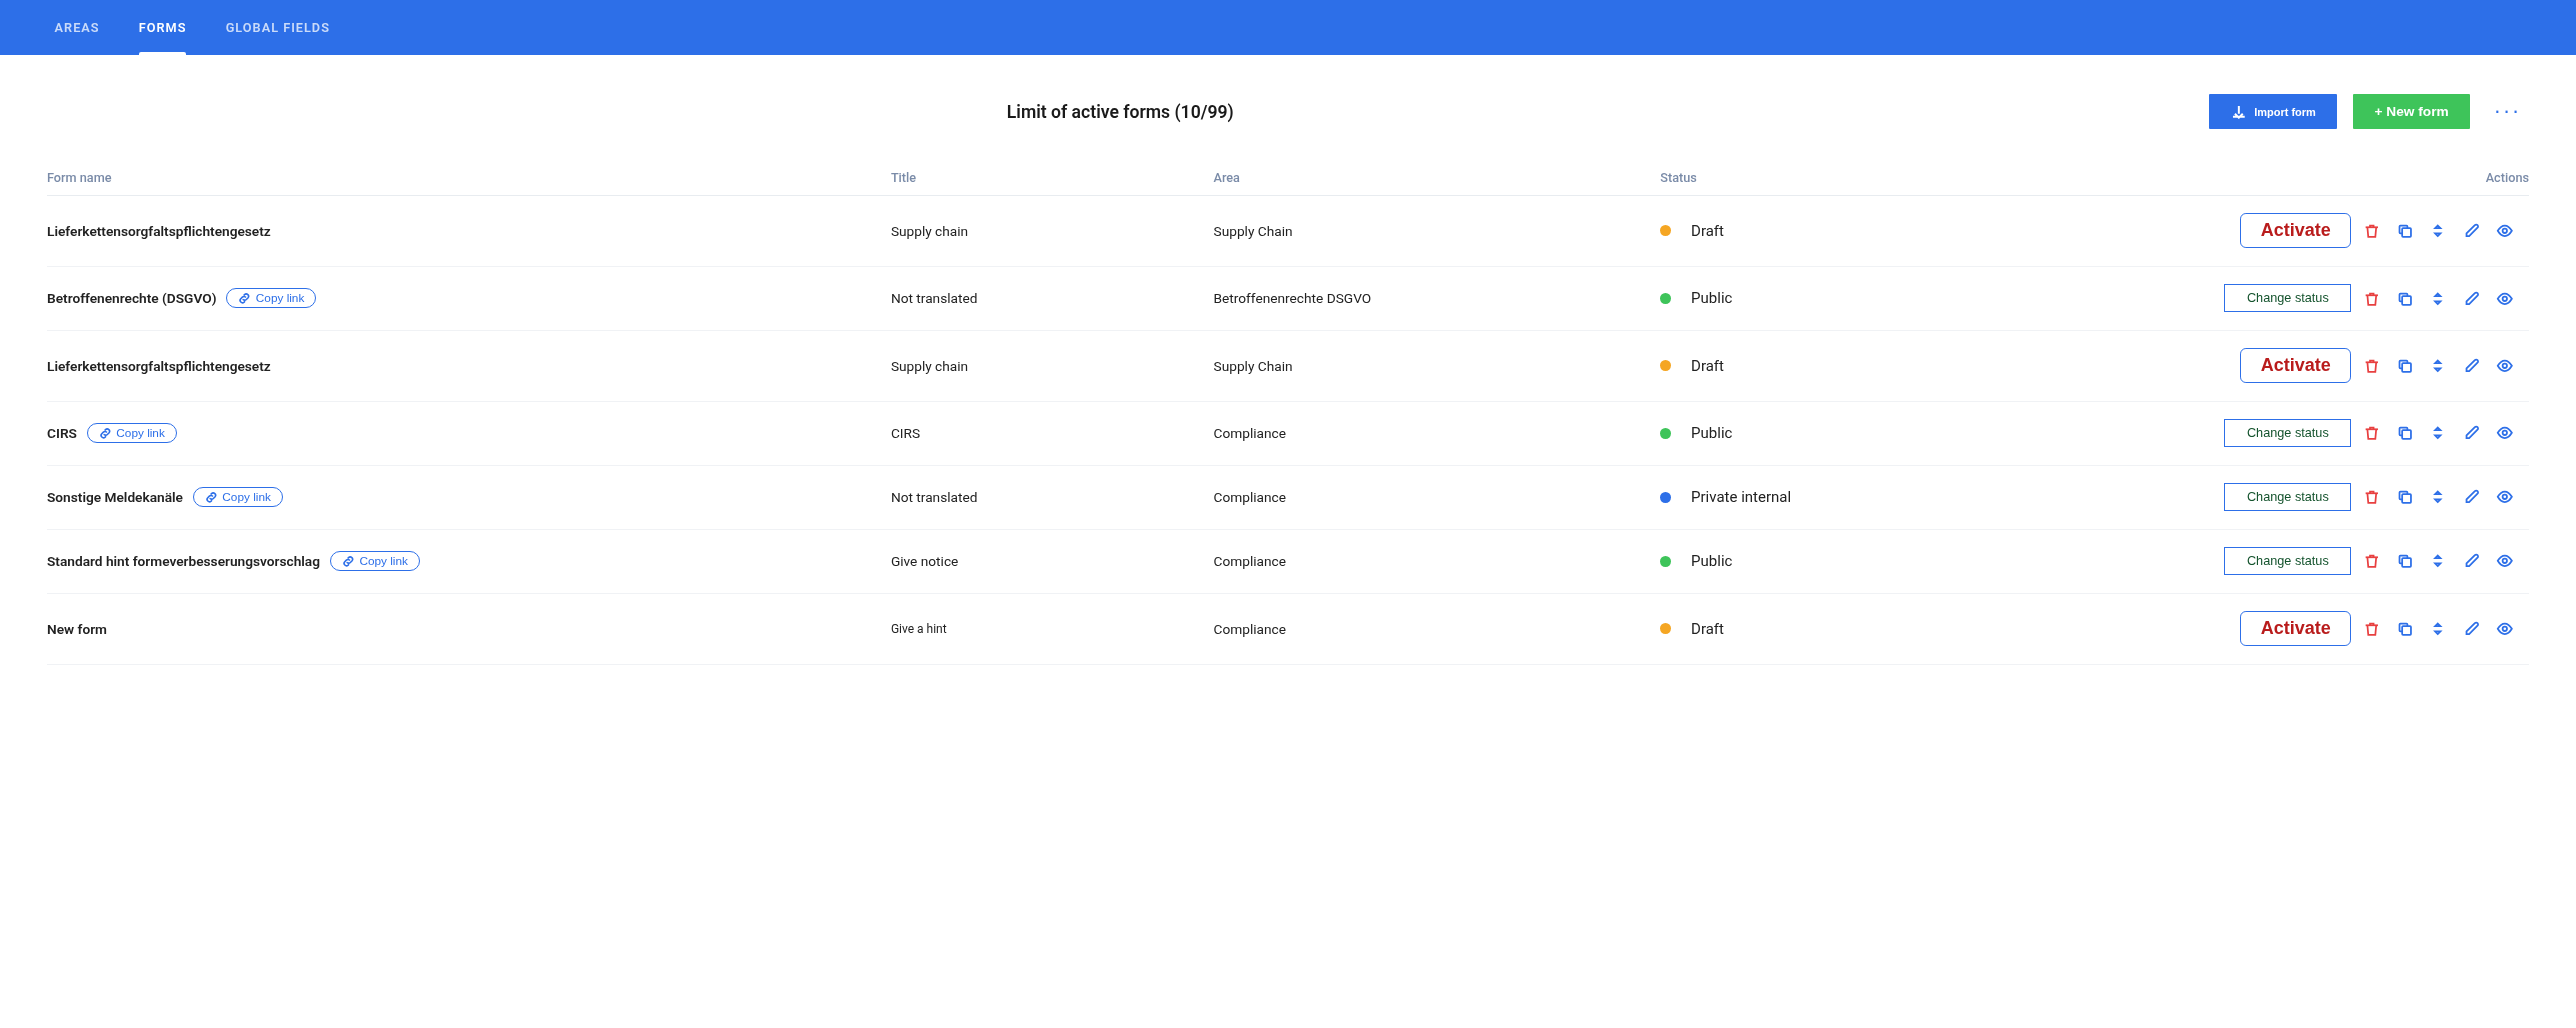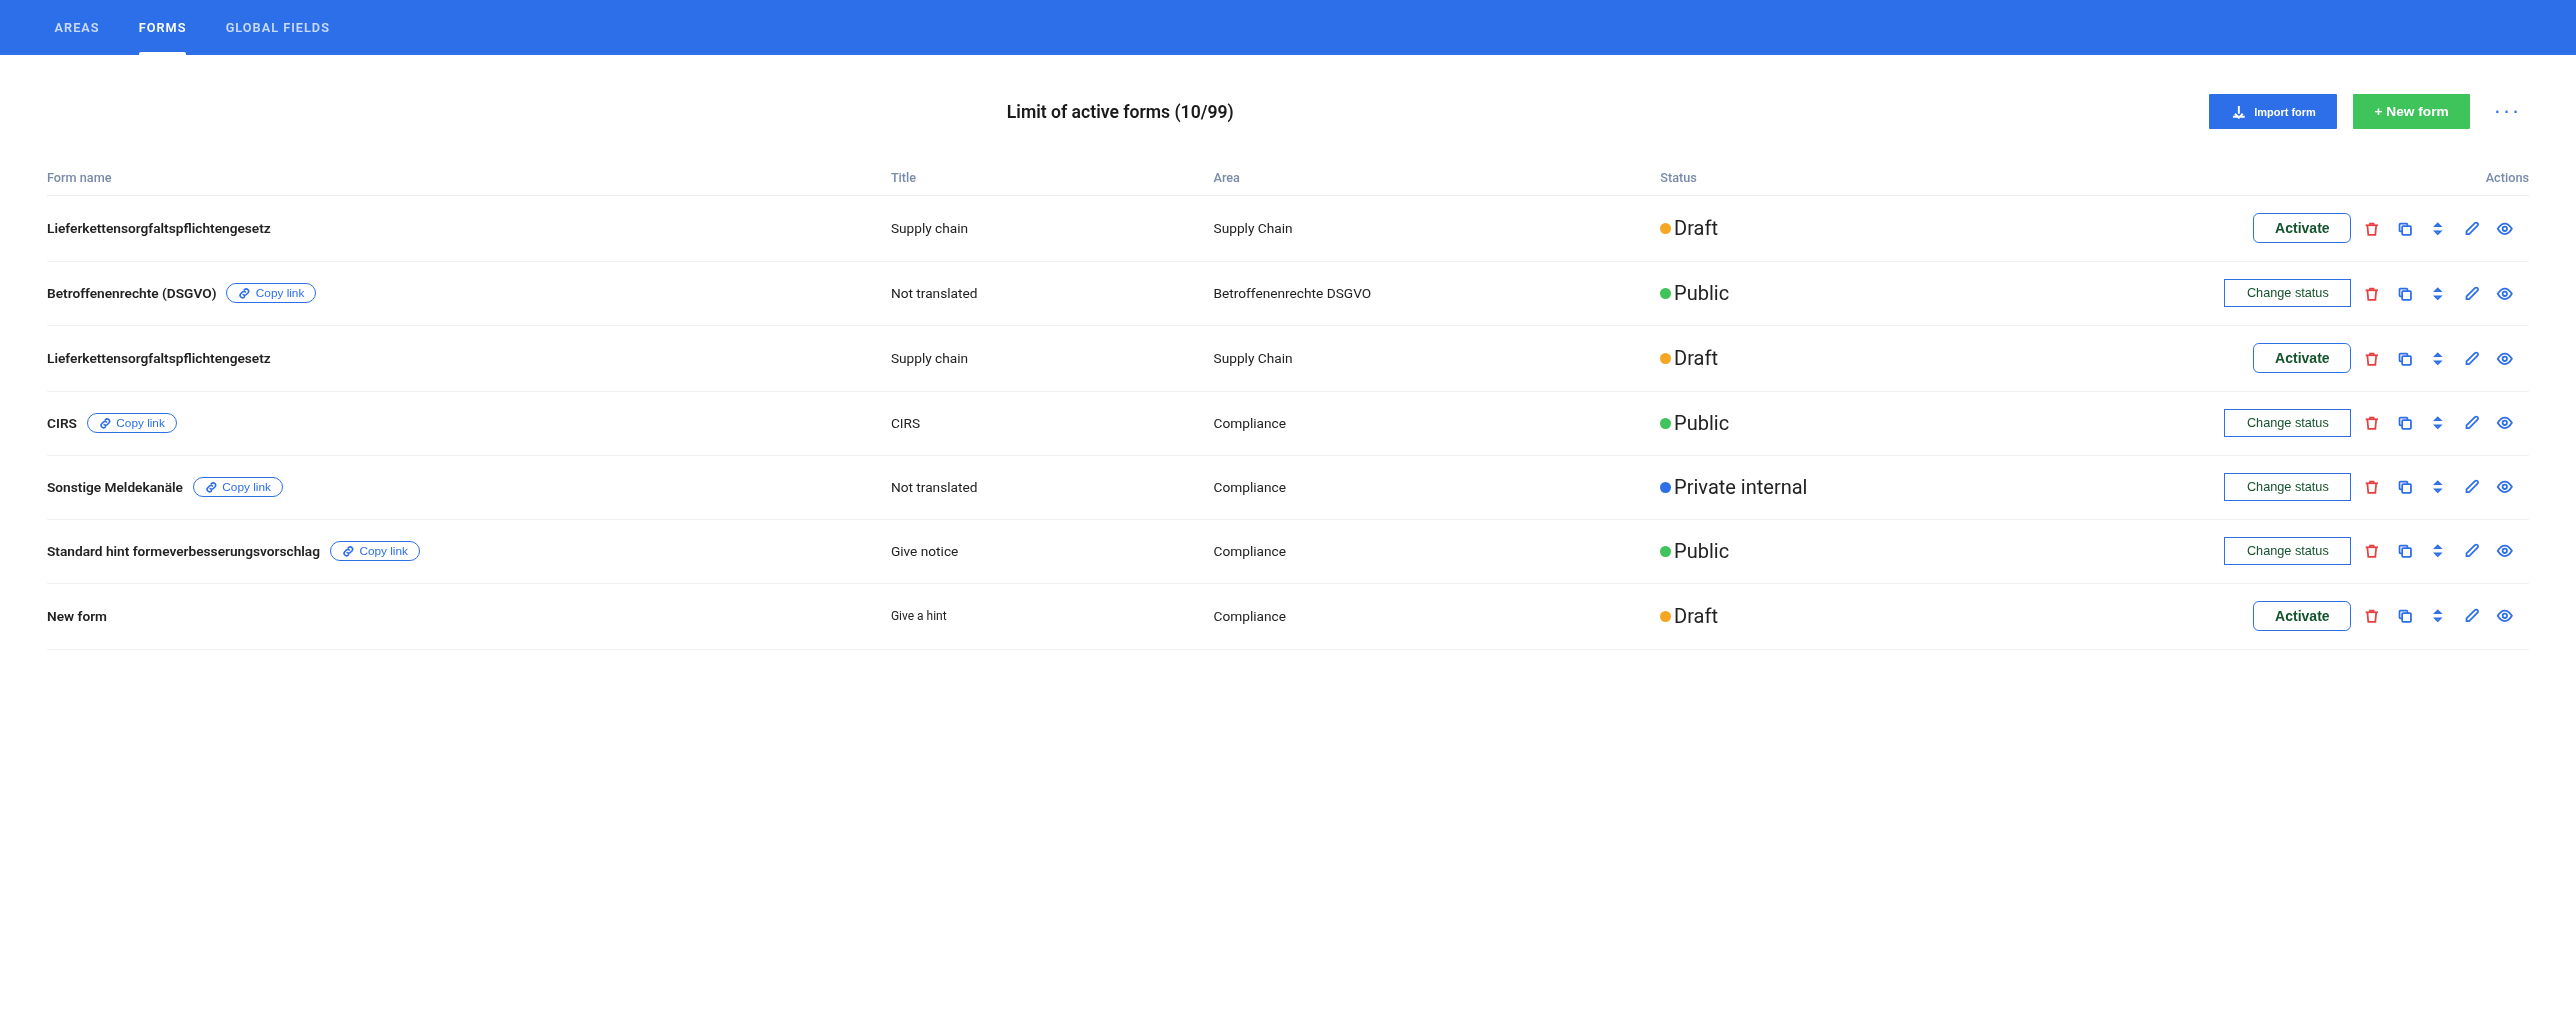--- a/index.html
+++ b/index.html
@@ -134,47 +134,47 @@
       color: #2d6fe8;
       font-size: 11.8px;
       font-weight: 400;
       cursor: pointer;
       background: none;
       white-space: nowrap;
     }
     .status-badge {
       display: inline-flex;
       align-items: center;
-      gap: 3px;
-      font-size: 20px;
+      gap: 20px;
+      font-size: 15px;
     }
     .status-dot {
       width: 10.8px;
       height: 10.8px;
       border-radius: 50%;
       display: inline-block;
     }
     .dot-draft { background: #f5a623; }
     .dot-public { background: #3ec45a; }
     .dot-private { background: #2d6fe8; }
 
     
     .actions-cell {
       display: flex;
       align-items: center;
       justify-content: flex-end;
       gap: 7.8px;
     }
     .btn-activate {
       border: 1.5px solid #2d6fe8;
-      color: #14532d;
+      color: #b91c1c;
       background: none;
       border-radius: 5.9px;
       padding: 5.9px 19.6px;
-      font-size: 14px;
+      font-size: 18px;
       font-weight: 600;
       cursor: pointer;
       min-width: 98px;
       margin-left: 12px;
     }
     .btn-change-status {
       border: 1.5px solid #2d6fe8;
       color: #14532d;
       background: none;
       border-radius: 0;

